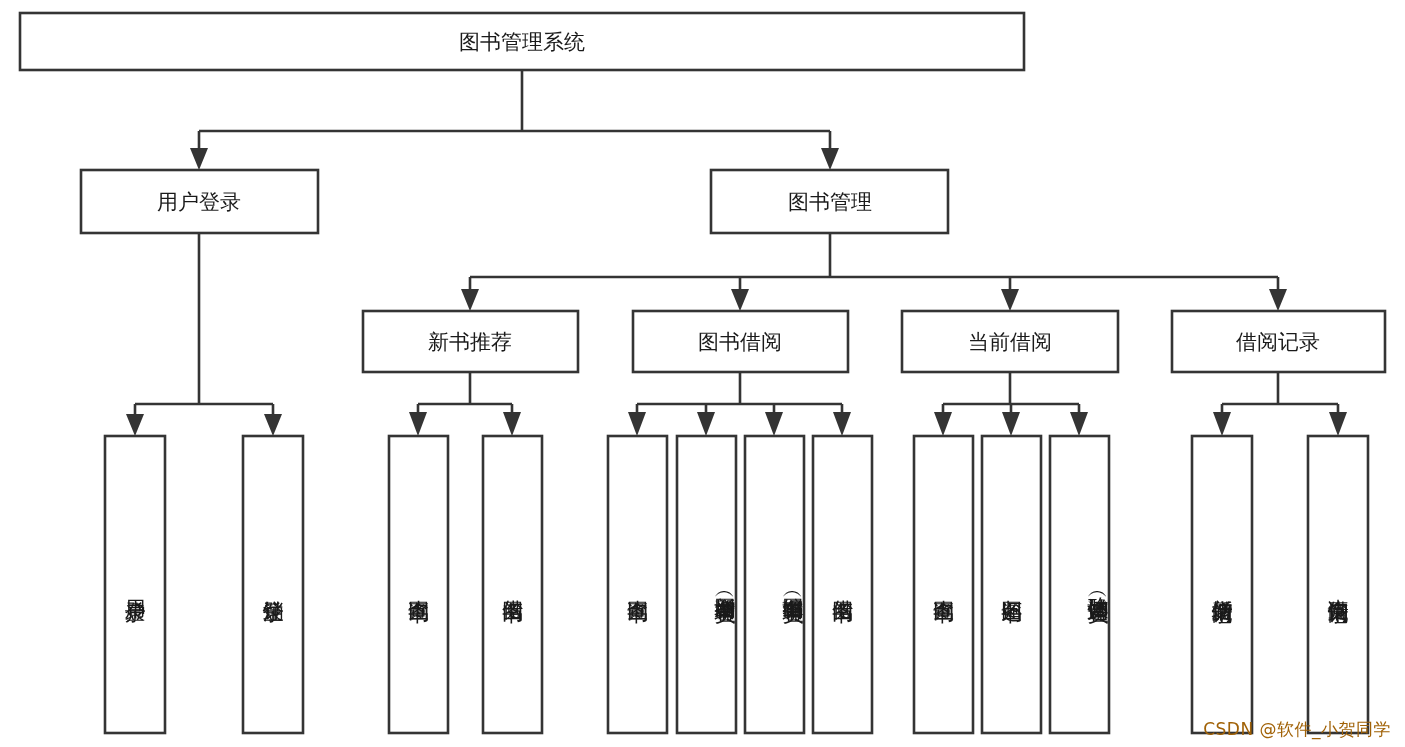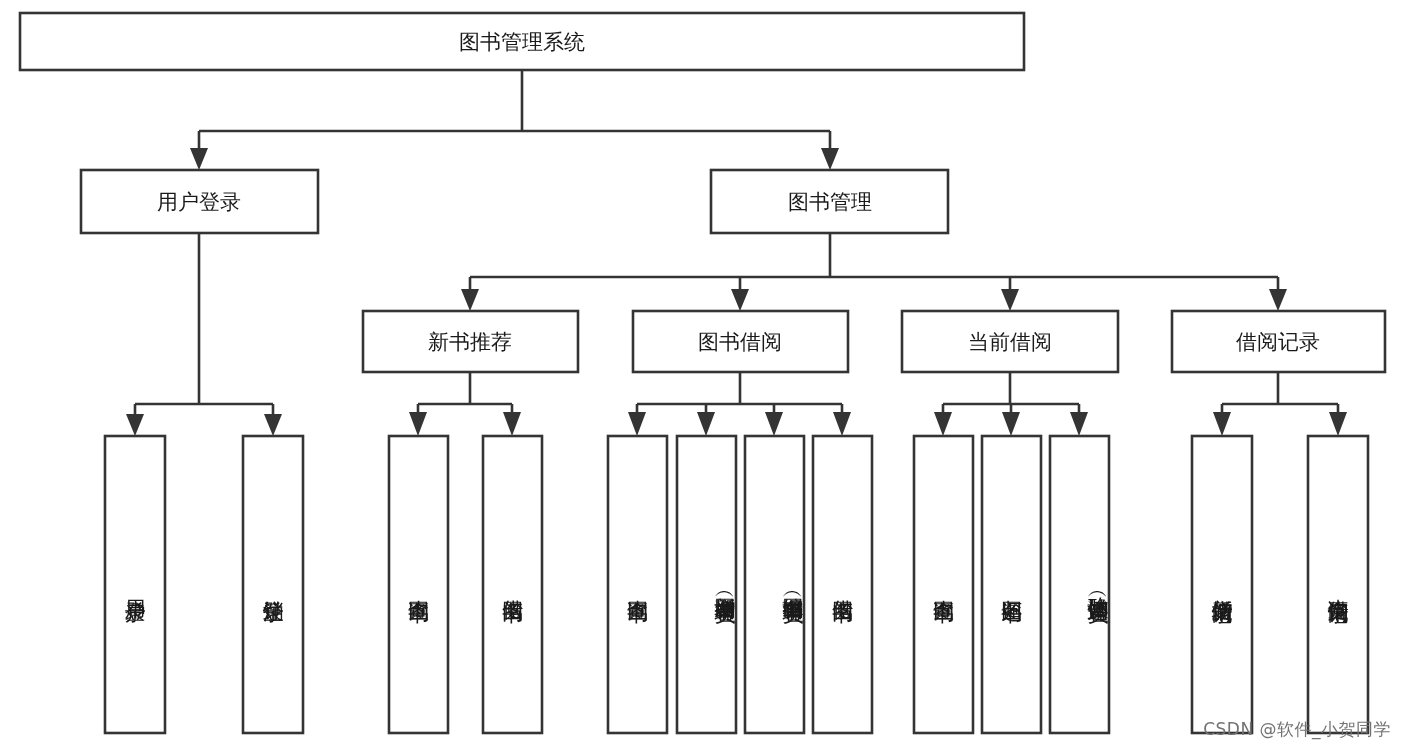--- a/index.html
+++ b/index.html
@@ -62,21 +62,21 @@
     white-space: nowrap;
     pointer-events: none;
     text-align: center;
   }
   .watermark {
     position: absolute;
     right: 14px;
     bottom: 6px;
     font-family: "DejaVu Sans", "Liberation Sans", sans-serif;
     font-size: 17px;
-    color: #737373;
+    color: #a16207;
     letter-spacing: 0.5px;
     white-space: nowrap;
     pointer-events: none;
   }
 </style>
 </head>
 <body>
 
 <div id="diagram-root">
 

